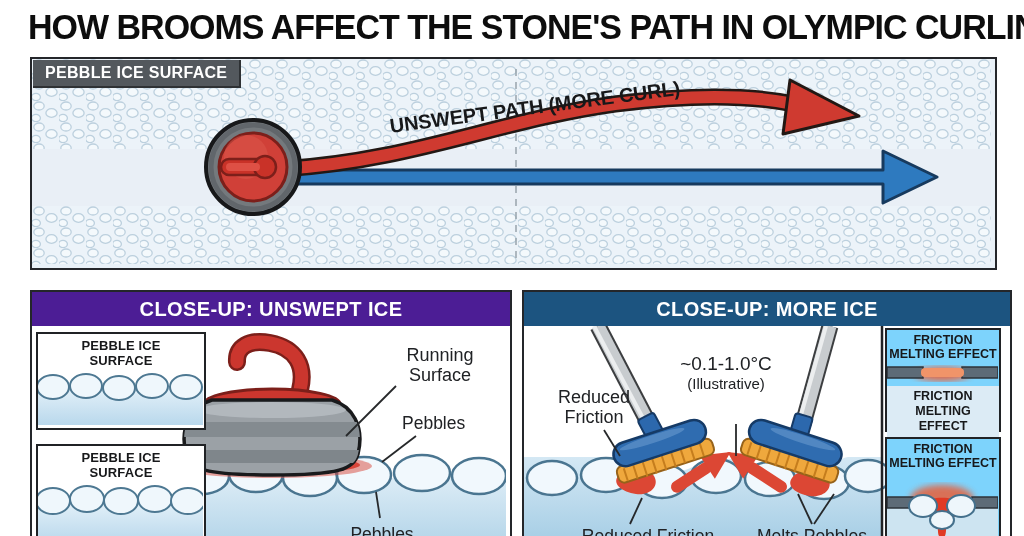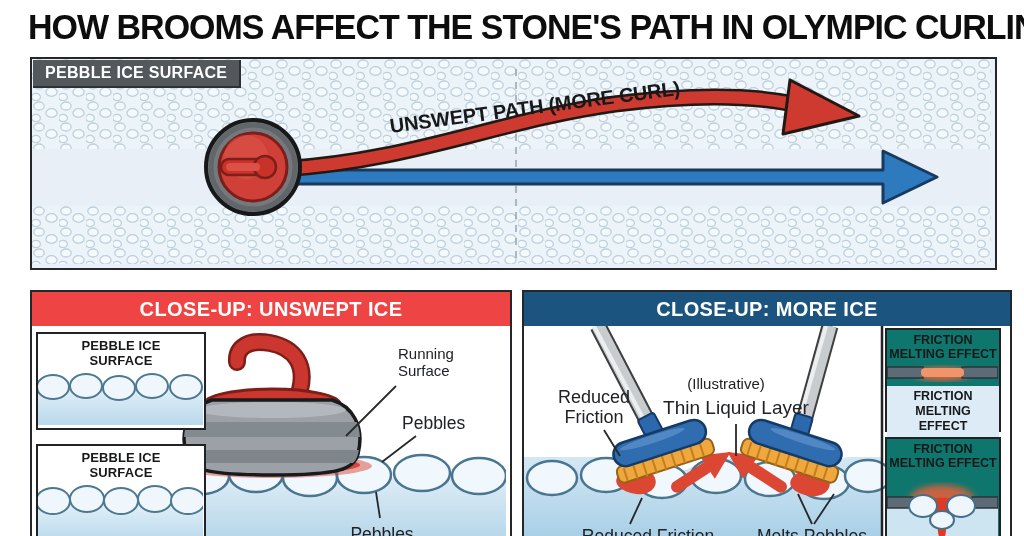--- a/index.html
+++ b/index.html
@@ -16,45 +16,45 @@
   .unswept-label{position:absolute;left:358px;top:56px;font-size:20px;font-weight:700;letter-spacing:-.2px;
            color:#17181a;transform:rotate(-7.5deg);transform-origin:0 50%;white-space:nowrap;}
   .swept-label{position:absolute;left:488px;top:127px;font-size:20px;font-weight:700;letter-spacing:-.2px;
            color:#17181a;white-space:nowrap;}
   
   .panel{position:absolute;top:290px;height:246px;border:2px solid #24262a;background:#fff;overflow:hidden;}
   .panel-left{left:30px;width:478px;}
   .panel-right{left:522px;width:486px;}
   .panel-header{height:34px;display:flex;align-items:center;justify-content:center;color:#fff;
                 font-weight:700;font-size:20px;letter-spacing:.4px;}
-  .hdr-red{background:#ef4444;}
+  .hdr-red{background:#4c1d95;}
   .hdr-blue{background:#1c5480;}
   .panel-body{position:relative;width:100%;height:212px;background:#fff;overflow:hidden;}
   .art{position:absolute;left:0;top:0;}
   
   .surface-box{position:absolute;left:4px;width:170px;border:2.5px solid #202225;background:#fff;box-sizing:border-box;}
   .surface-box .surface-label{font-weight:700;font-size:13px;line-height:1.15;text-align:center;
         padding:5px 28px 2px 28px;letter-spacing:.1px;color:#17181a;}
   .sbox1{top:6px;height:98px;}
   .sbox2{top:118px;height:112px;}
   .lbl{position:absolute;color:#202225;line-height:1.1;}
-  .lbl-running{left:366px;top:20px;width:84px;font-size:15px;}
+  .lbl-running{left:366px;top:20px;width:84px;font-size:18px;text-align:center;}
   .lbl-pebbles{left:370px;top:88px;font-size:17.5px;}
   .caption{position:absolute;text-align:center;font-size:17.5px;color:#202225;}
   .cap-pebbles{left:295px;top:198px;width:110px;}
   
   .lbl-temp1{left:96px;top:8px;width:212px;text-align:center;font-size:17px;}
   .lbl-temp2{left:96px;top:28px;width:212px;text-align:center;font-size:19px;}
   .lbl-temp3{left:96px;top:50px;width:212px;text-align:center;font-size:15px;}
   .lbl-reduced{left:22px;top:62px;width:96px;text-align:center;font-size:18px;}
   .lbl-thin{left:124px;top:72px;width:176px;text-align:center;font-size:19px;}
   .cap-reduced{left:54px;top:200px;width:140px;}
   .cap-melts{left:218px;top:200px;width:140px;}
   
-  .fx-box{position:absolute;left:361px;width:116px;border:2.5px solid #202225;background:#0f766e;box-sizing:border-box;}
+  .fx-box{position:absolute;left:361px;width:116px;border:2.5px solid #202225;background:#7dd3fc;box-sizing:border-box;}
   .fx-a{top:2px;height:104px;}
   .fx-b{top:111px;height:130px;}
   .fx-label{font-weight:700;font-size:12.5px;line-height:1.15;text-align:center;padding:3px 1px 2px 1px;color:#17181a;}
   .fx-blue{background:#dcebf5;height:52px;display:flex;align-items:center;justify-content:center;}
   .fx-label-inner{font-weight:700;font-size:12.5px;line-height:1.2;text-align:center;width:72px;color:#17181a;}
 </style>
 </head>
 <body>
 
 <div class="stage">
@@ -254,23 +254,23 @@
 
         <line x1="212" y1="98" x2="212" y2="130" stroke="#26282a" stroke-width="1.8"></line>
         <line x1="80" y1="104" x2="96" y2="130" stroke="#26282a" stroke-width="1.8"></line>
         <line x1="118" y1="172" x2="106" y2="198" stroke="#26282a" stroke-width="1.8"></line>
         <line x1="274" y1="168" x2="288" y2="198" stroke="#26282a" stroke-width="1.8"></line>
         <line x1="310" y1="168" x2="290" y2="198" stroke="#26282a" stroke-width="1.8"></line>
 
         <line x1="358" y1="0" x2="358" y2="212" stroke="#202225" stroke-width="2.5"></line>
       </svg>
 
+      <div class="lbl lbl-temp2">~0.1-1.0°C</div>
       <div class="lbl lbl-temp3">(Illustrative)</div>
       <div class="lbl lbl-reduced">Reduced Friction</div>
-      <div class="lbl lbl-thin">Thin Liquid Layer</div>
       <div class="caption cap-reduced">Reduced Friction</div>
       <div class="caption cap-melts">Melts Pebbles</div>
 
       <div class="fx-box fx-a">
         <div class="fx-label">FRICTION MELTING EFFECT</div>
         <svg width="111" height="18" viewBox="0 0 111 18">
           <ellipse cx="55" cy="10" rx="28" ry="7" fill="#e8603a" filter="url(#bl)" opacity="0.9"></ellipse>
           <rect x="0" y="3" width="36" height="11" fill="#5d6b77" stroke="#2c333a" stroke-width="1.5"></rect>
           <rect x="75" y="3" width="36" height="11" fill="#5d6b77" stroke="#2c333a" stroke-width="1.5"></rect>
           <rect x="34" y="4" width="43" height="9" rx="4" fill="#f09469"></rect>

